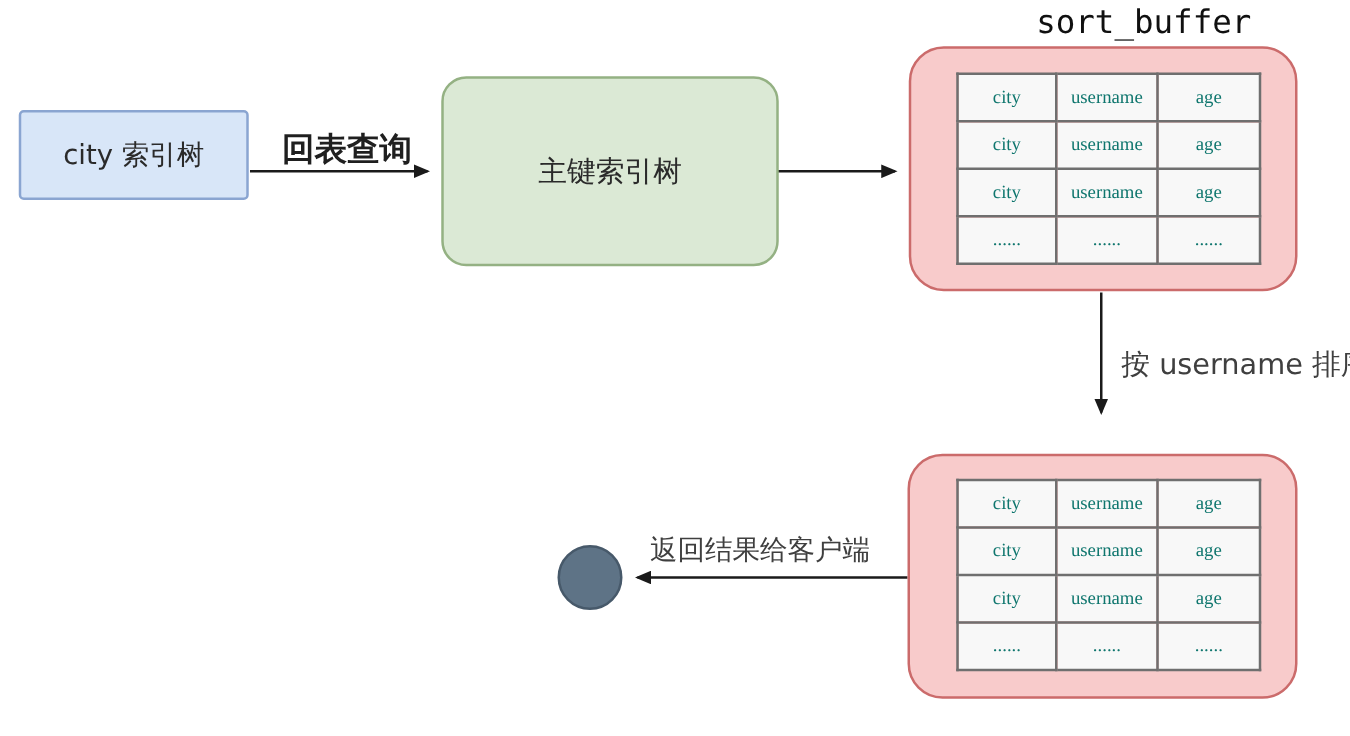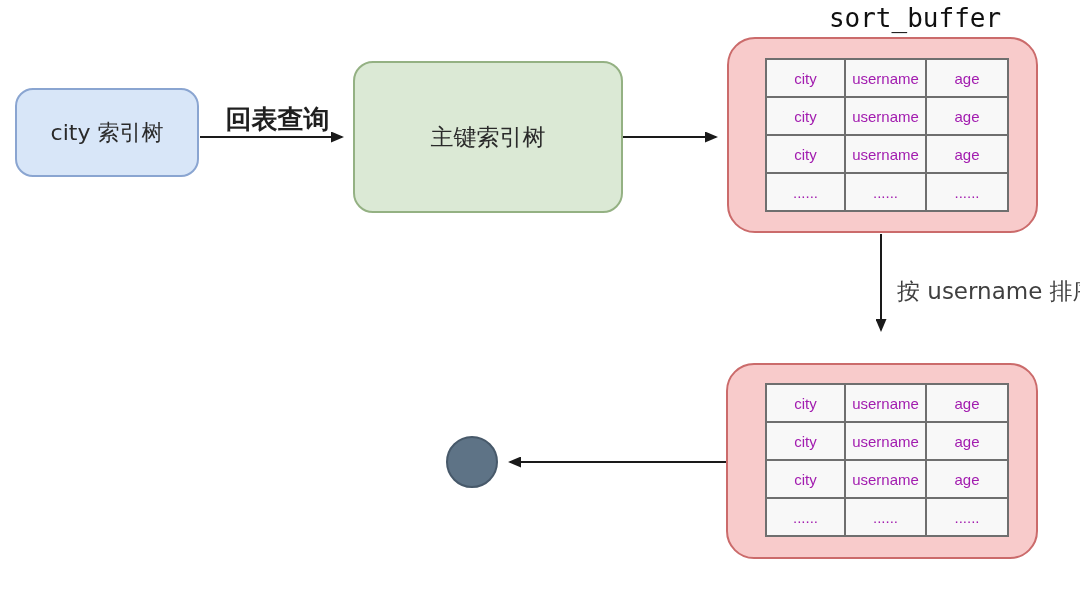--- a/index.html
+++ b/index.html
@@ -23,24 +23,24 @@
   }
   .arrow-layer{position:absolute;left:0;top:0;width:1080px;height:589px;}
   .node{
     position:absolute;
     display:flex;align-items:center;justify-content:center;
     box-sizing:border-box;
     color:#2a2a2a;
     font-size:22px;
   }
   .node-blue{
-    left:15px;top:88px;width:184px;height:89px;
+    left:15px;top:88px;width:184px;height:72px;
     background:var(--blue-fill);
     border:2px solid var(--blue-border);
-    border-radius:18px;
+    border-radius:4px;
     text-align:center;
   }
   .node-green{
     left:353px;top:61px;width:270px;height:152px;
     background:var(--green-fill);
     border:2px solid var(--green-border);
     border-radius:20px;
     font-size:23px;
   }
   .pink-box{
@@ -49,23 +49,23 @@
     background:var(--pink-fill);
     border:2px solid var(--pink-border);
     border-radius:28px;
   }
   .pink-top{left:727px;top:37px;width:311px;height:196px;}
   .pink-bottom{left:726px;top:363px;width:312px;height:196px;}
   .grid-table{
     position:absolute;
     border-collapse:collapse;
     table-layout:fixed;
-    font-family:Liberation Sans, sans-serif;
+    font-family:Liberation Serif, serif;
     font-size:15px;
-    color:#a21caf;
+    color:#0f766e;
   }
   .grid-table td{
     border:2px solid var(--cell-border);
     background:var(--cell-fill);
     text-align:center;
     vertical-align:middle;
     height:36px;
     white-space:nowrap;
     overflow:hidden;
     padding:0 2px;
@@ -185,16 +185,17 @@
         <td>age</td>
       </tr>
       <tr>
         <td>......</td>
         <td>......</td>
         <td>......</td>
       </tr>
     </tbody>
   </table>
 
+  <div class="edge-label edge-label-return">返回结果给客户端</div>
 
   <div class="client-circle"></div>
 
 </div>
 
 </body></html>

